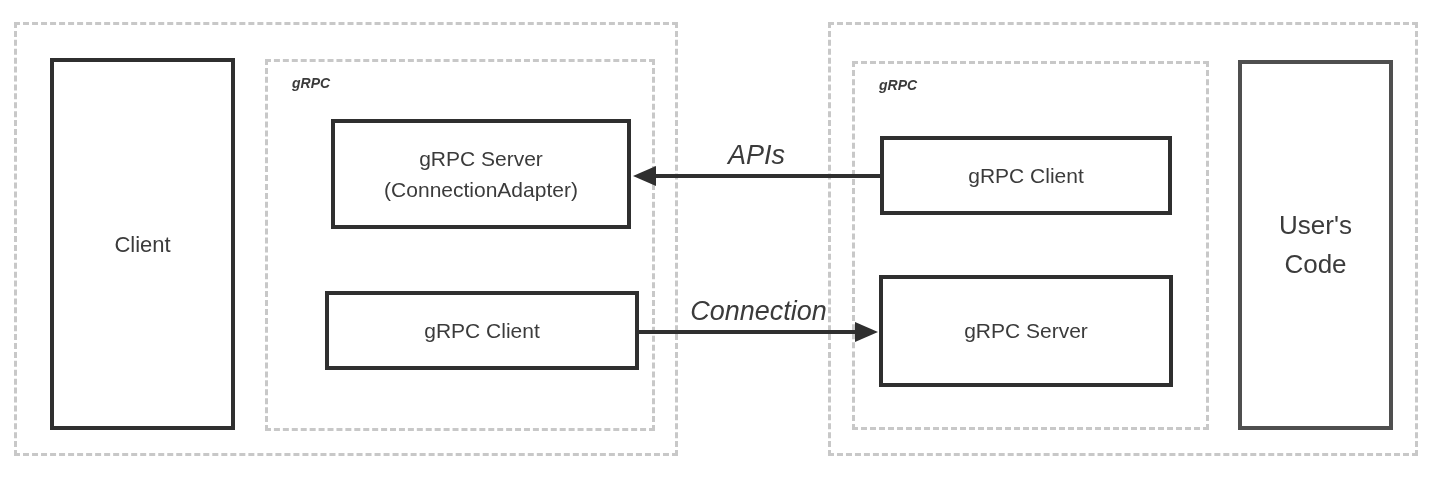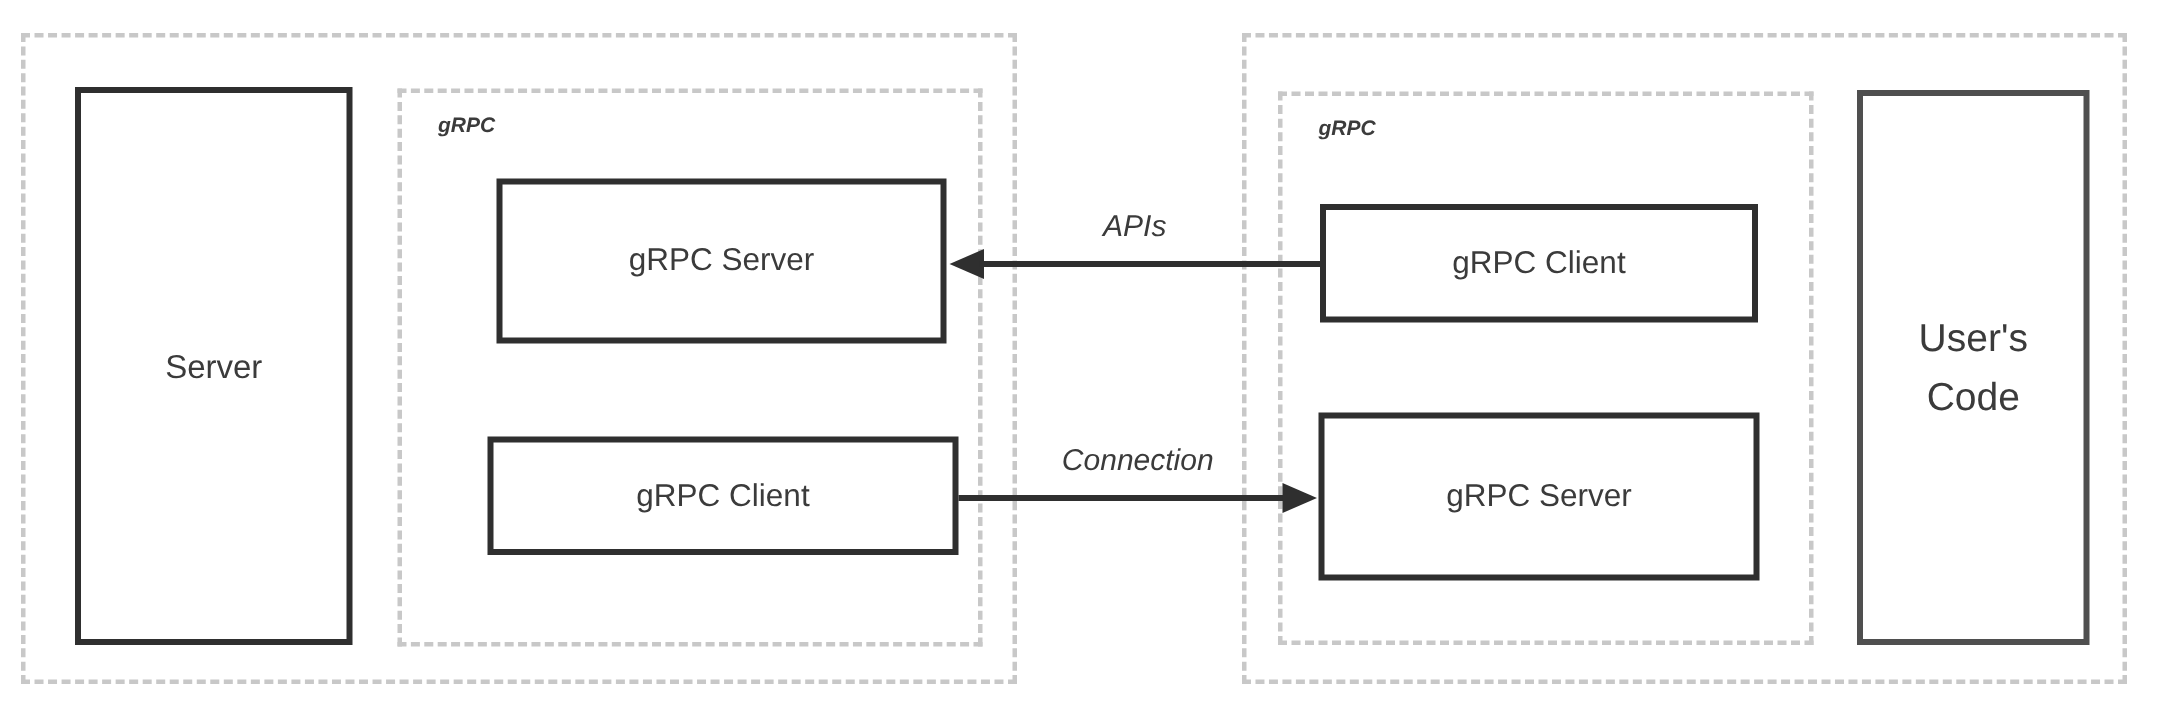--- a/index.html
+++ b/index.html
@@ -77,50 +77,51 @@
     top: -8px;
     border-top: 10px solid transparent;
     border-bottom: 10px solid transparent;
   }
   .arrowhead.left  { border-right: 23px solid var(--arrow); }
   .arrowhead.right { border-left: 23px solid var(--arrow); }
   .arrow-label {
     position: absolute;
     width: 100%;
     text-align: center;
-    font-size: 20px;
+    font-size: 27px;
     font-style: italic;
     color: var(--text);
     top: -34px;
     z-index: 4;
   }
   .apis-arrow      { left: 633px; top: 174px; width: 247px; height: 4px; }
   .apis-arrow .arrow-line { left: 20px; right: 0; width: 227px; }
   .apis-arrow .arrowhead  { left: 0; }
   .callbacks-arrow { left: 639px; top: 330px; width: 239px; height: 4px; }
   .callbacks-arrow .arrow-line { left: 0; width: 219px; }
   .callbacks-arrow .arrowhead  { right: 0; }
 </style>
 </head>
 <body>
 
 <div class="canvas">
 
   <div class="abs dashed-container left-outer"></div>
 
   <div class="abs solid-box process-box">
-    <span>Server</span>
+    <span>Client</span>
   </div>
 
   <div class="abs dashed-container left-grpc">
     <span class="grpc-label">gRPC</span>
   </div>
 
   <div class="abs solid-box server-adapter">
     <span>gRPC Server</span>
+    <span>(ConnectionAdapter)</span>
   </div>
 
   <div class="abs solid-box client-left">
     <span>gRPC Client</span>
   </div>
 
   <div class="abs dashed-container right-outer"></div>
 
   <div class="abs dashed-container right-grpc">
     <span class="grpc-label">gRPC</span>

